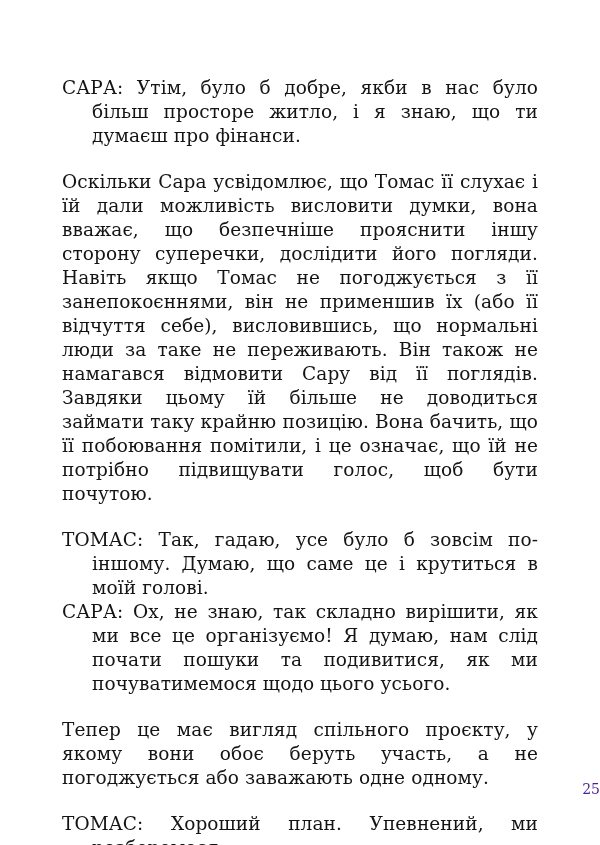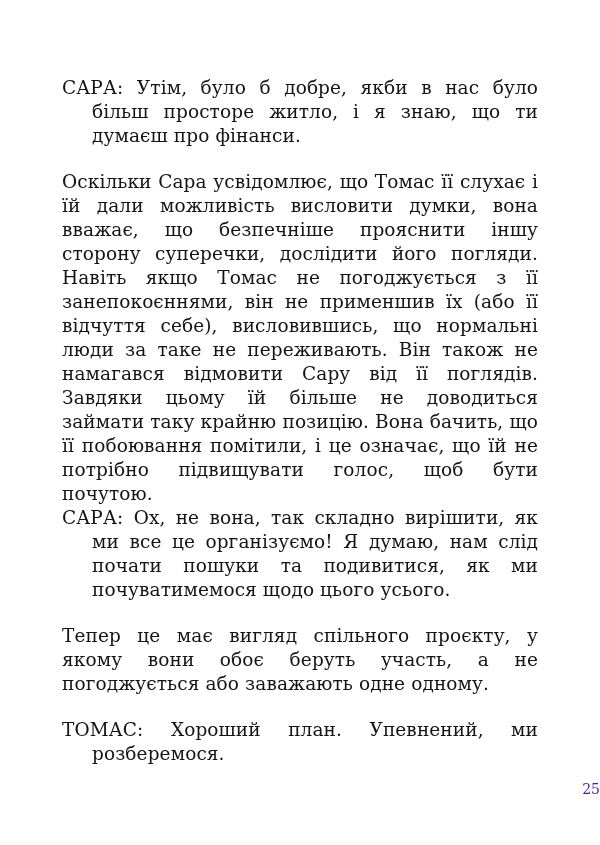--- a/index.html
+++ b/index.html
@@ -47,22 +47,23 @@
 </style>
 </head>
 <body>
 
 <div class="book-page">
 
   <p class="dialogue">САРА: Утім, було б добре, якби в нас було більш просторе житло, і я знаю, що ти думаєш про фінанси.</p>
 
   <p class="narrative gap">Оскільки Сара усвідомлює, що Томас її слухає і їй дали можливість висловити думки, вона вважає, що безпечніше прояснити іншу сторону суперечки, дослідити його погляди. Навіть якщо Томас не погоджується з її занепокоєннями, він не применшив їх (або її відчуття себе), висловившись, що нормальні люди за таке не переживають. Він також не намагався відмовити Сару від її поглядів. Завдяки цьому їй більше не доводиться займати таку крайню позицію. Вона бачить, що її побоювання помітили, і це означає, що їй не потрібно підвищувати голос, щоб бути почутою.</p>
 
+  <p class="dialogue gap">ТОМАС: Так, гадаю, усе було б зовсім по-іншому. Думаю, що саме це і крутиться в моїй голові.</p>
 
-  <p class="dialogue">САРА: Ох, не вона, так складно вирішити, як ми все це організуємо! Я думаю, нам слід почати пошуки та подивитися, як ми почуватимемося щодо цього усього.</p>
+  <p class="dialogue">САРА: Ох, не знаю, так складно вирішити, як ми все це організуємо! Я думаю, нам слід почати пошуки та подивитися, як ми почуватимемося щодо цього усього.</p>
 
   <p class="narrative gap">Тепер це має вигляд спільного проєкту, у якому вони обоє беруть участь, а не погоджується або заважають одне одному.</p>
 
   <p class="dialogue gap">ТОМАС: Хороший план. Упевнений, ми розберемося.</p>
 
   <div class="page-number">25</div>
 
 </div>
 
 </body></html>

